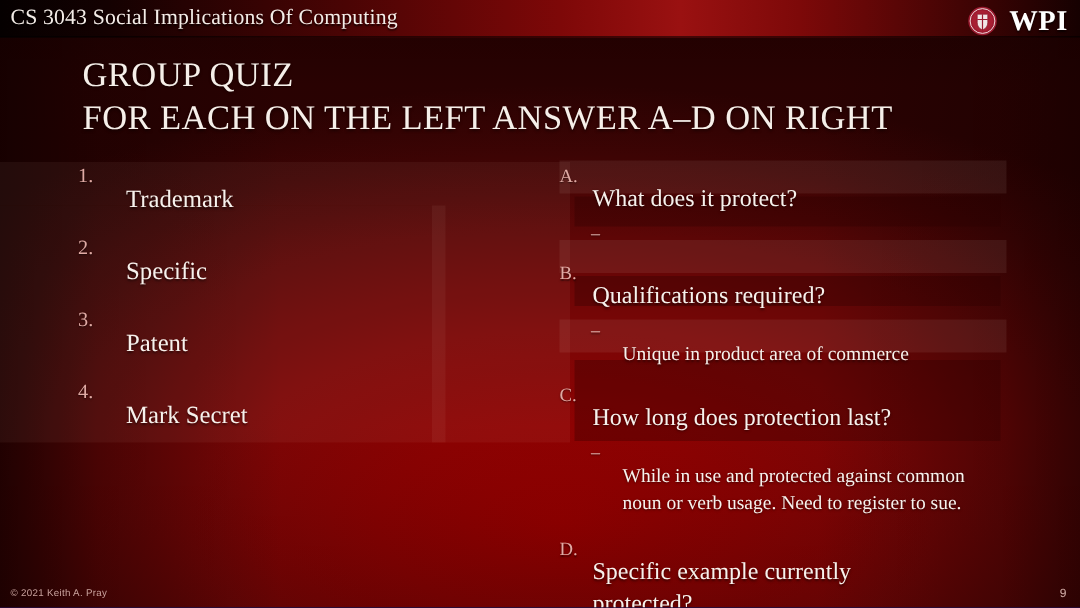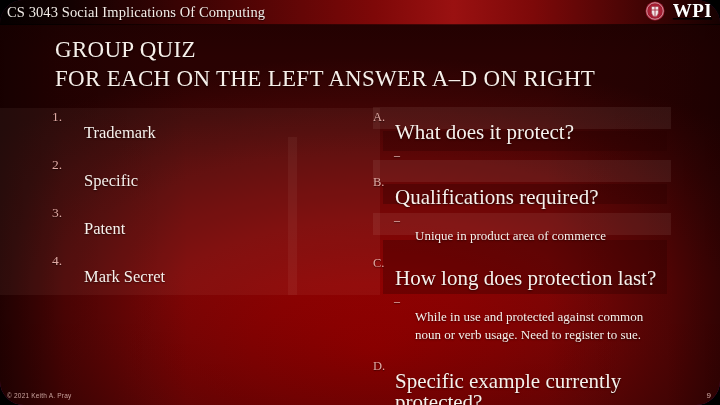--- a/index.html
+++ b/index.html
@@ -7,21 +7,20 @@
     padding: 0;
     background: #000;
   }
   .slide {
     position: relative;
     width: 720px;
     height: 405px;
     overflow: hidden;
     font-family: "Liberation Serif", "DejaVu Serif", serif;
     background: #4c1d95;
-    border-radius: 24px;
   }
 
   
   .bg-base {
     position: absolute;
     inset: 0;
     background:
       radial-gradient(ellipse 78% 72% at 52% 86%,
         #9a0000 0%,
         #8d0202 22%,
@@ -83,23 +82,22 @@
     white-space: nowrap;
     letter-spacing: 0.1px;
     text-shadow: 0 1px 1px rgba(0,0,0,0.7);
   }
   .wpi-logo {
     position: absolute;
     right: 8px;
     top: 1px;
     height: 23px;
     display: flex;
-    align-items: flex-start;
+    align-items: flex-end;
     gap: 8px;
-    text-decoration: underline;
   }
   .wpi-seal { display: block; }
   .wpi-word {
     font-family: "Liberation Serif", "DejaVu Serif", serif;
     font-size: 19px;
     font-weight: bold;
     color: #ffffff;
     letter-spacing: 0.4px;
     line-height: 19px;
     text-shadow: 0 1px 1px rgba(0,0,0,0.6);
@@ -163,21 +161,21 @@
 
   
   .r-item { margin-bottom: 2px; }
   .r-item .marker {
     width: 22px;
     font-size: 12.5px;
     line-height: 21px;
     padding-top: 1px;
   }
   .r-item .itext {
-    font-size: 21px;
+    font-size: 16px;
     line-height: 21px;
   }
 
   
   .r-sub {
     display: flex;
     align-items: flex-start;
     margin: 3px 0 7px 0;
   }
   .r-sub .marker {

